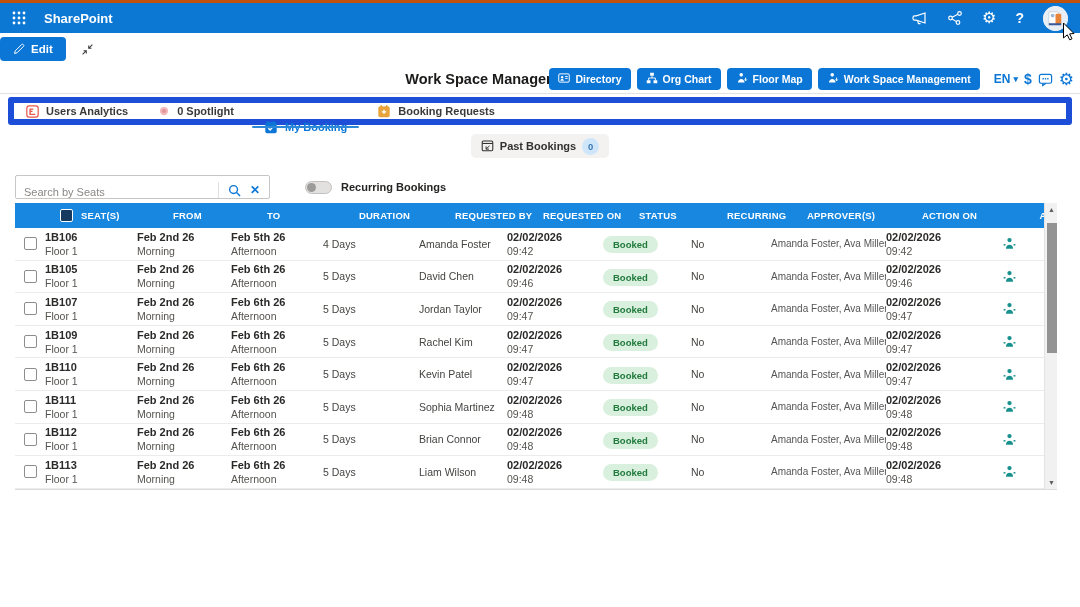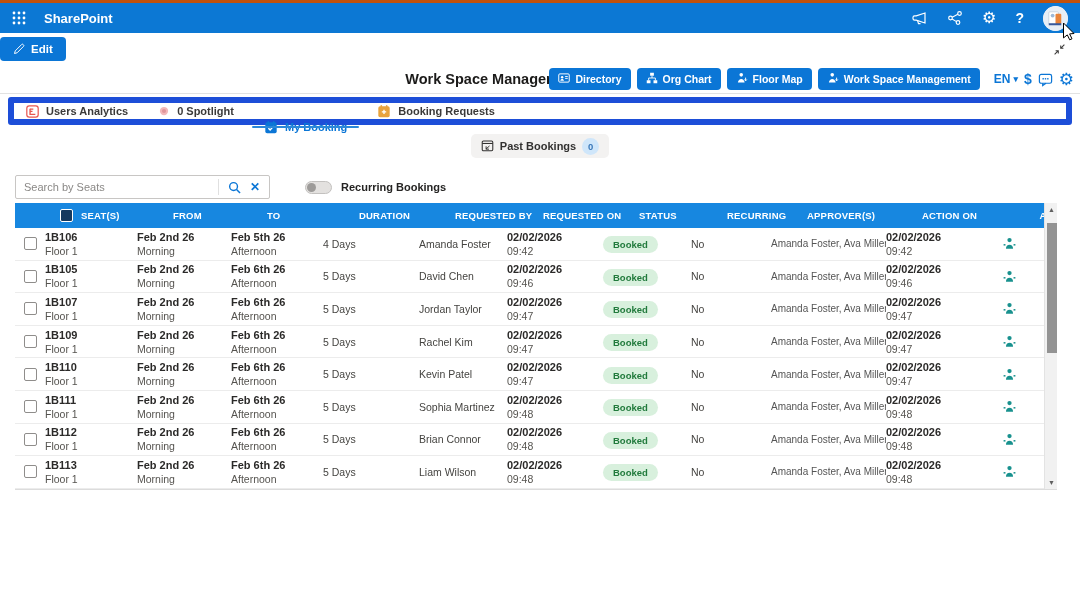--- a/index.html
+++ b/index.html
@@ -15,21 +15,21 @@
   .waffle { width:30px; height:30px; display:flex; align-items:center; justify-content:center; margin-left:4px; cursor:pointer; }
   .brand { color:#fff; font-weight:bold; font-size:13px; margin-left:10px; cursor:pointer; }
   .suite-search { position:absolute; left:50%; top:50%; transform:translate(-50%,-50%);
     width:287px; height:21px; background:#fff; border-radius:2px; display:flex; align-items:center; padding-left:9px; gap:7px; }
   .suite-search input { border:none; outline:none; flex:1; font-size:11px; font-family:"Liberation Sans",sans-serif; color:#323130; background:transparent; }
   .suite-search input::placeholder { color:#605e5c; }
   .suite-icons { margin-left:auto; display:flex; align-items:center; gap:19px; margin-right:12px; }
   .suite-ic { color:#fff; font-size:15px; line-height:1; cursor:pointer; display:flex; align-items:center; }
   .avatar { width:25px; height:25px; border-radius:50%; overflow:hidden; cursor:pointer; background:#e7eef6; }
   
-  .command-bar { height:32px; display:flex; align-items:center; justify-content:space-between; padding-right:14px; gap:15px; background:#fff; }
+  .command-bar { height:32px; display:flex; align-items:center; justify-content:flex-start; padding-right:14px; gap:15px; background:#fff; }
   .edit-btn { background:#0b76d6; color:#fff; border:none; border-radius:4px; height:24px; padding:0 13px;
     font-size:11.5px; font-weight:bold; display:flex; align-items:center; gap:6px; cursor:pointer; font-family:"Liberation Sans",sans-serif; }
   .collapse { cursor:pointer; display:flex; align-items:center; }
   
   .title-row { height:29px; position:relative; border-bottom:1px solid #e2e2e2; background:#fff; }
   .page-title { position:absolute; left:493px; top:50%; transform:translate(-50%,-50%); font-size:14.5px; font-weight:bold; color:#1b1a19; white-space:nowrap; }
   .title-actions { position:absolute; right:6px; top:50%; transform:translateY(-50%); display:flex; align-items:center; gap:6px; }
   .nav-btn { background:#0b76d6; color:#fff; border:none; border-radius:4px; height:22px; padding:0 9px;
     font-size:10.5px; font-weight:bold; display:flex; align-items:center; gap:5px; cursor:pointer; white-space:nowrap; font-family:"Liberation Sans",sans-serif; }
   .lang { color:#0b76d6; font-weight:bold; font-size:12px; display:flex; align-items:center; gap:3px; cursor:pointer; margin-left:8px; }
@@ -46,21 +46,21 @@
   .filter-row { display:flex; justify-content:center; gap:10px; margin-top:9px; }
   .filter-btn { height:24px; border-radius:5px; display:flex; align-items:center; gap:6px; font-size:11px; font-weight:bold;
     padding:0 10px; border:none; cursor:pointer; font-family:"Liberation Sans",sans-serif; }
   .filter-btn.current { background:#0e7fd9; color:#fff; }
   .filter-btn.past { background:#f3f2f1; color:#323130; }
   .badge { min-width:17px; height:17px; border-radius:9px; font-size:9.5px; display:flex; align-items:center; justify-content:center; padding:0 4px; font-weight:bold; }
   .badge.b-current { background:#f2f6fa; color:#32506e; }
   .badge.b-past { background:#cfe6fa; color:#3a78b8; }
   
   .toolbar-row { display:flex; align-items:center; margin:17px 15px 0 15px; }
-  .seat-search { width:255px; height:24px; border:1px solid #c8c6c4; border-radius:2px; display:flex; align-items:center; background:#fff; }
+  .seat-search { width:255px; height:24px; border:1px solid #c8c6c4; border-radius:2px; display:flex; align-items:flex-end; background:#fff; }
   .seat-search input { border:none; outline:none; flex:1; font-size:11px; padding:0 8px; font-family:"Liberation Sans",sans-serif; color:#323130; }
   .seat-search input::placeholder { color:#8a8886; }
   .search-actions { display:flex; align-items:center; gap:9px; padding:0 9px; border-left:1px solid #e0e0e0; height:16px; }
   .x-ic { color:#0b76d6; font-size:12px; font-weight:bold; cursor:pointer; line-height:1; }
   .sa-ic { display:flex; align-items:center; cursor:pointer; }
   .toggle-group { display:flex; align-items:center; gap:9px; margin-left:35px; }
   .toggle { width:27px; height:13px; border-radius:8px; background:#e3e1df; border:1px solid #c3c1bf; position:relative; cursor:pointer; }
   .toggle::after { content:""; position:absolute; left:1px; top:1px; width:9px; height:9px; border-radius:50%; background:#9d9b99; }
   .toggle-label { font-size:11px; font-weight:bold; color:#252423; }
   

